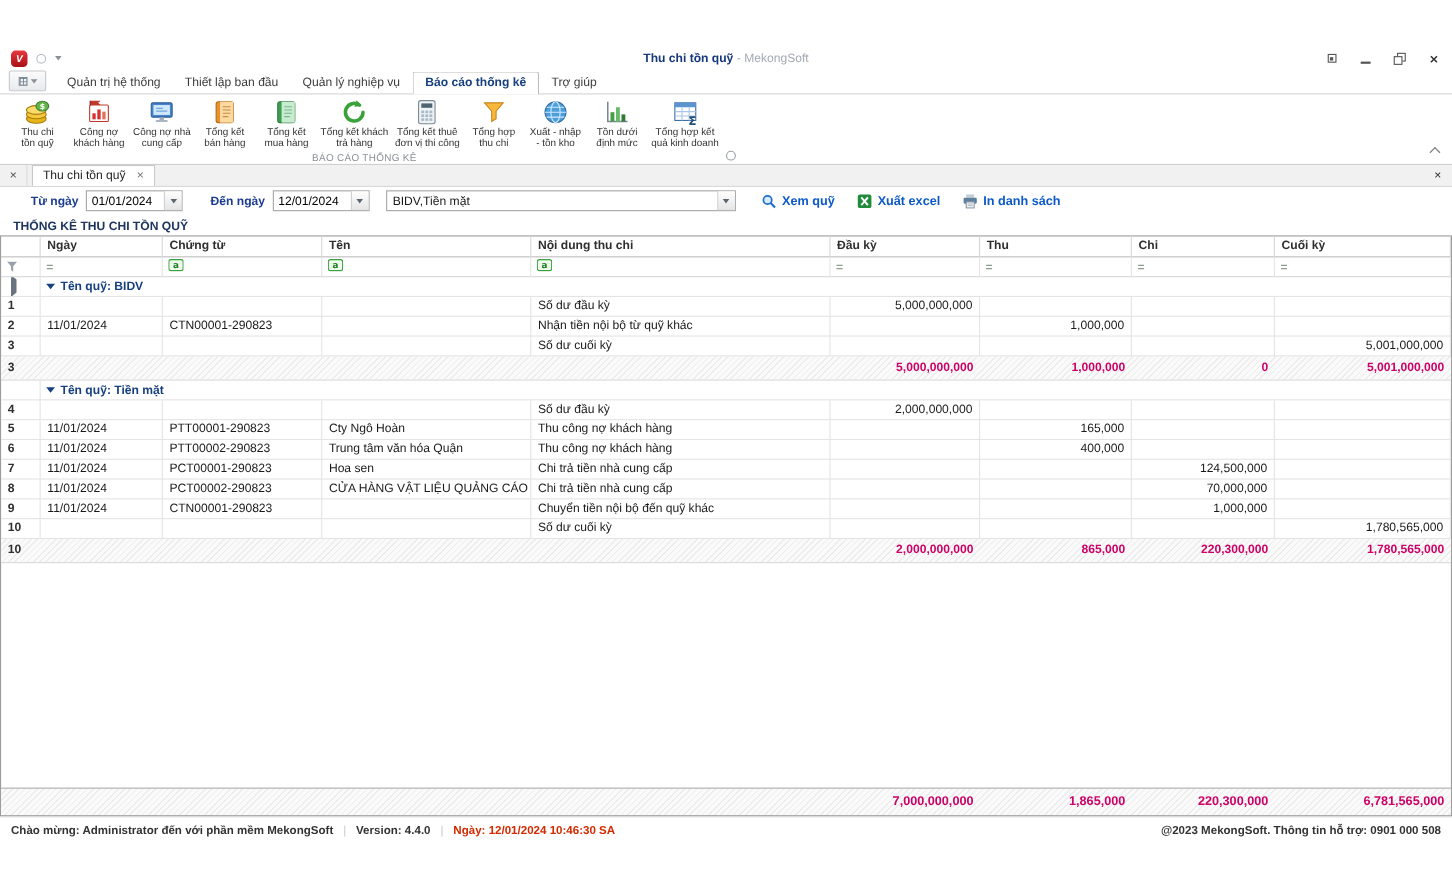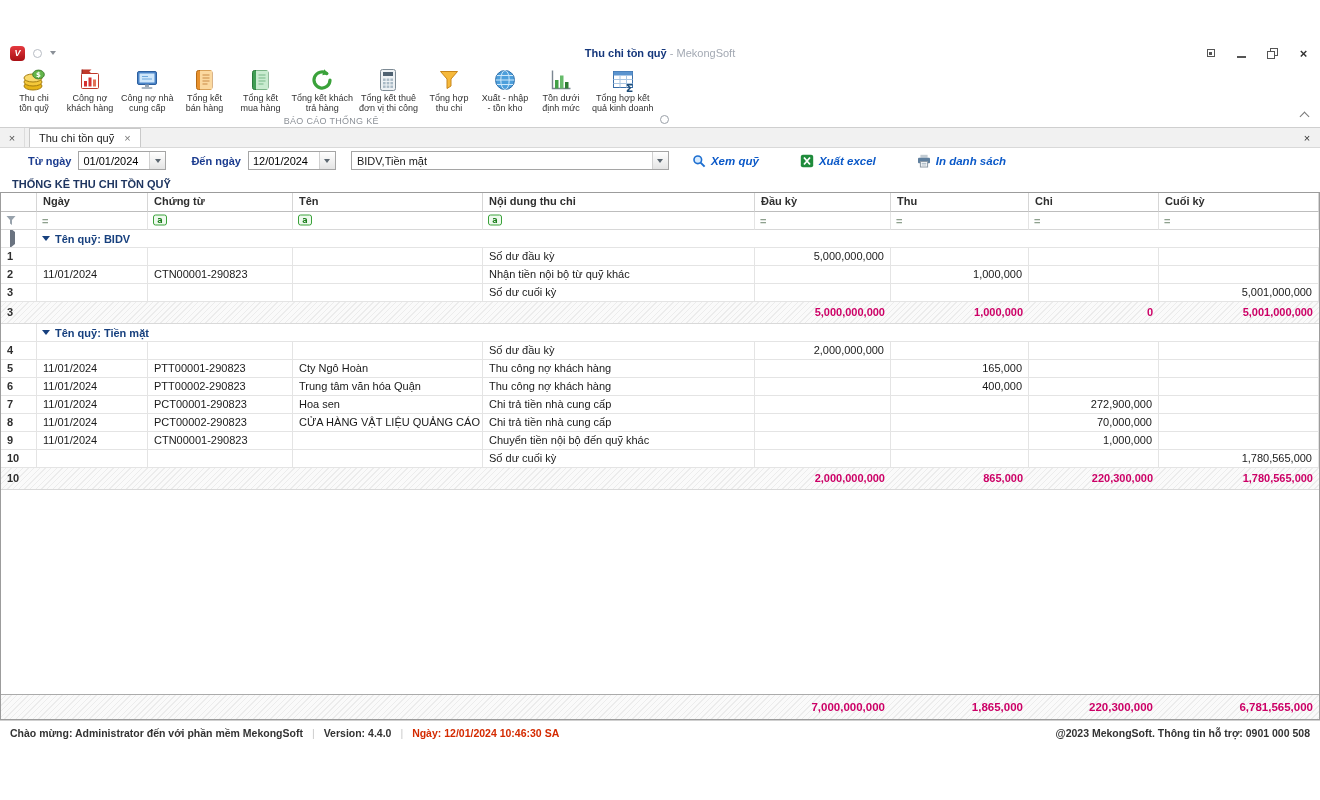--- a/index.html
+++ b/index.html
@@ -53,21 +53,21 @@
 
   
   .filter-bar{height:25px;display:flex;align-items:center;padding:0 10px;gap:7px;background:#fff;flex:0 0 auto;}
   .flabel{font-weight:bold;color:#1b3c8f;white-space:nowrap;margin-left:18px;}
   .textbox{height:19px;box-sizing:border-box;border:1px solid #a5a5a5;background:#fff;display:flex;align-items:stretch;}
   .textbox input{border:none;outline:none;padding:0 4px;font:inherit;width:62px;background:transparent;}
   .drop{width:15px;border-left:1px solid #d0d0d0;background:linear-gradient(#ffffff,#e4e4e4);display:flex;align-items:center;justify-content:center;}
   .drop i{width:0;height:0;border-left:3.5px solid transparent;border-right:3.5px solid transparent;border-top:4px solid #5b6670;}
   .combo{width:318px;margin-left:8px;}
   .combo .val{flex:1;display:flex;align-items:center;padding:0 5px;white-space:nowrap;overflow:hidden;}
-  .actions{display:flex;gap:41px;margin-left:16px;font-style:italic;}
+  .actions{display:flex;gap:20px;margin-left:16px;}
   .action{display:flex;align-items:center;gap:5px;color:#0b59c8;font-weight:bold;font-size:11.5px;white-space:nowrap;}
   .action .aicon{display:flex;align-items:center;}
 
   
   .report-title{padding:5px 12px 2px;font-weight:bold;color:#1e3560;flex:0 0 auto;}
 
   
   .grid{margin:0 0;border:1px solid #9c9c9c;height:528px;box-sizing:border-box;display:flex;flex-direction:column;background:#fff;flex:0 0 auto;}
   .grow{display:grid;grid-template-columns:36px 111px 145px 190px 1fr 136px 138px 130px 160px;}
   .hc{height:19px;box-sizing:border-box;border-right:1px solid #d6d6d6;border-bottom:1px solid #bdbdbd;padding:2px 6px;font-weight:bold;color:#2f2f2f;white-space:nowrap;overflow:hidden;}
@@ -120,20 +120,33 @@
         </span>
       <span class="wc">
           <span class="ic-restore"></span>
         </span>
       <span class="wc">
           <span class="ic-close">×</span>
         </span>
     </div>
   </div>
 
+  <div class="ribbon-tabs">
+    <span class="app-btn">
+      <span class="grid-glyph"></span>
+      <span class="caret-down"></span>
+    </span>
+    <span style="display:flex;align-items:flex-end;">
+        <span class="rtab">Quản trị hệ thống</span>
+        <span class="rtab">Thiết lập ban đầu</span>
+        <span class="rtab">Quản lý nghiệp vụ</span>
+        <span class="rtab active">Báo cáo thống kê</span>
+        <span class="rtab">Trợ giúp</span>
+      </span>
+  </div>
 
   <div class="ribbon-body">
     <div class="rb-wrap">
       <div class="rb-row">
           <div class="rbtn">
             <span class="ricon">
               <svg width="26" height="26" viewBox="0 0 26 26">
                 <ellipse cx="12" cy="19" rx="9" ry="4" fill="#e7b416" stroke="#a57d10"></ellipse>
                 <ellipse cx="12" cy="15" rx="9" ry="4" fill="#f4c83a" stroke="#a57d10"></ellipse>
                 <ellipse cx="12" cy="11" rx="9" ry="4" fill="#f9da6b" stroke="#a57d10"></ellipse>
@@ -487,21 +500,21 @@
           <div class="dc r"></div>
         </div>
         <div class="grow">
           <div class="dc num">7</div>
           <div class="dc">11/01/2024</div>
           <div class="dc">PCT00001-290823</div>
           <div class="dc">Hoa sen</div>
           <div class="dc">Chi trả tiền nhà cung cấp</div>
           <div class="dc r"></div>
           <div class="dc r"></div>
-          <div class="dc r">272,900,000</div>
+          <div class="dc r">124,500,000</div>
           <div class="dc r"></div>
         </div>
         <div class="grow">
           <div class="dc num">8</div>
           <div class="dc">11/01/2024</div>
           <div class="dc">PCT00002-290823</div>
           <div class="dc">CỬA HÀNG VẬT LIỆU QUẢNG CÁO ĐẠI QUÝ</div>
           <div class="dc">Chi trả tiền nhà cung cấp</div>
           <div class="dc r"></div>
           <div class="dc r"></div>

